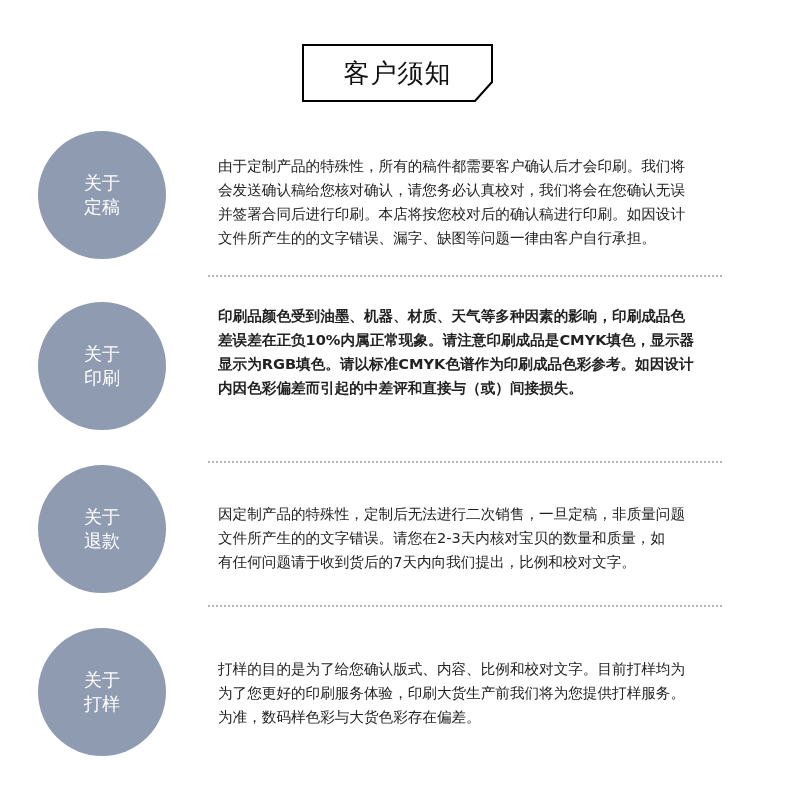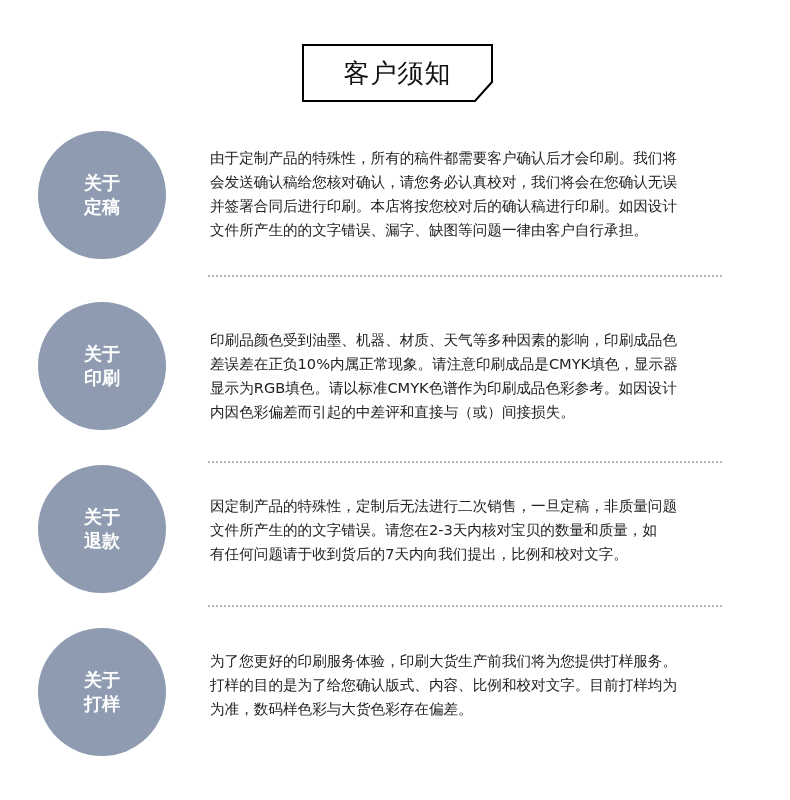--- a/index.html
+++ b/index.html
@@ -51,33 +51,33 @@
       height: 128px;
       border-radius: 50%;
       background: #8e9bb0;
       display: flex;
       flex-direction: column;
       align-items: center;
       justify-content: center;
       color: #ffffff;
       font-size: 18px;
       line-height: 24px;
-      font-weight: bold;
+      font-weight: normal;
     }
     .circle span {
       display: block;
     }
     .body-text {
       position: absolute;
       left: 210px;
       width: 520px;
       font-size: 14.6px;
       line-height: 24px;
       color: #222222;
-      margin: 0;
+      margin: 8px;
     }
     .body-text .line {
       display: block;
       white-space: nowrap;
     }
     .separator {
       position: absolute;
       left: 208px;
       width: 514px;
       height: 0;
@@ -107,21 +107,21 @@
   </p>
 </div>
 
 <div class="separator" style="top:275px;"></div>
 
 <div class="section">
   <div class="circle" style="top:302px;">
     <span>关于</span>
     <span>印刷</span>
   </div>
-  <p class="body-text" style="top:328px;">
+  <p class="body-text" style="top:296px;font-weight:bold;">
     <span class="line">印刷品颜色受到油墨、机器、材质、天气等多种因素的影响，印刷成品色</span>
     <span class="line">差误差在正负10%内属正常现象。请注意印刷成品是CMYK填色，显示器</span>
     <span class="line">显示为RGB填色。请以标准CMYK色谱作为印刷成品色彩参考。如因设计</span>
     <span class="line">内因色彩偏差而引起的中差评和直接与（或）间接损失。</span>
   </p>
 </div>
 
 <div class="separator" style="top:461px;"></div>
 
 <div class="section">
@@ -137,17 +137,17 @@
 </div>
 
 <div class="separator" style="top:605px;"></div>
 
 <div class="section">
   <div class="circle" style="top:628px;">
     <span>关于</span>
     <span>打样</span>
   </div>
   <p class="body-text" style="top:649px;">
+    <span class="line">打样的目的是为了给您确认版式、内容、比例和校对文字。目前打样均为</span>
     <span class="line">为了您更好的印刷服务体验，印刷大货生产前我们将为您提供打样服务。</span>
-    <span class="line">打样的目的是为了给您确认版式、内容、比例和校对文字。目前打样均为</span>
     <span class="line">为准，数码样色彩与大货色彩存在偏差。</span>
   </p>
 </div>
 
 </body></html>

